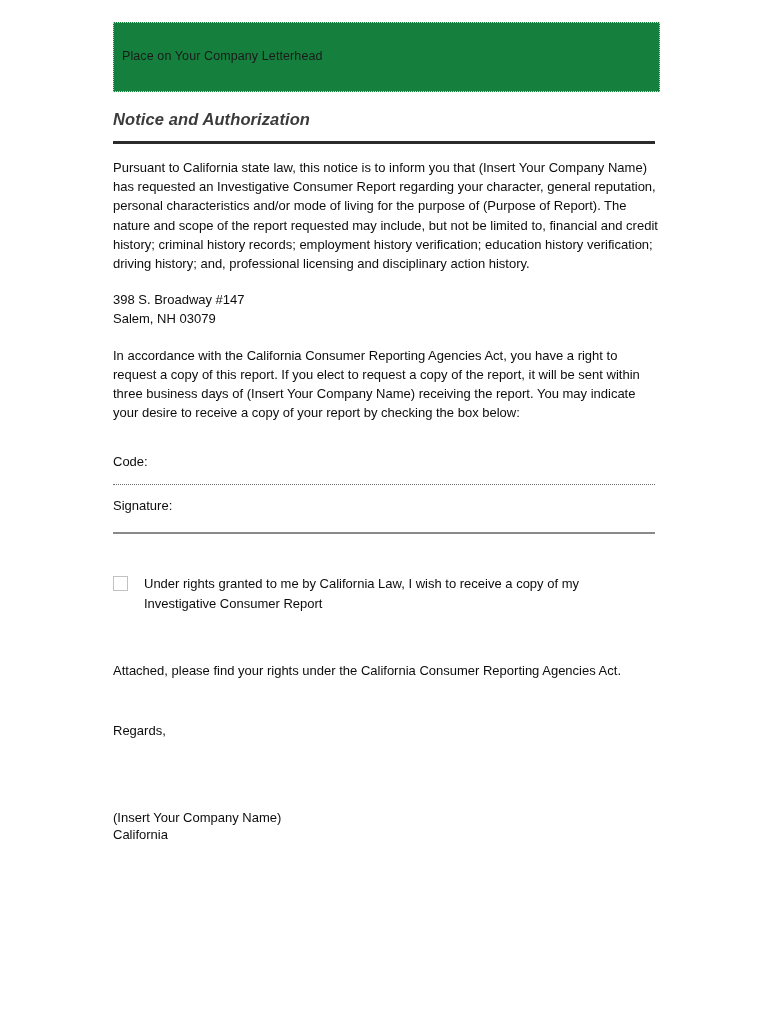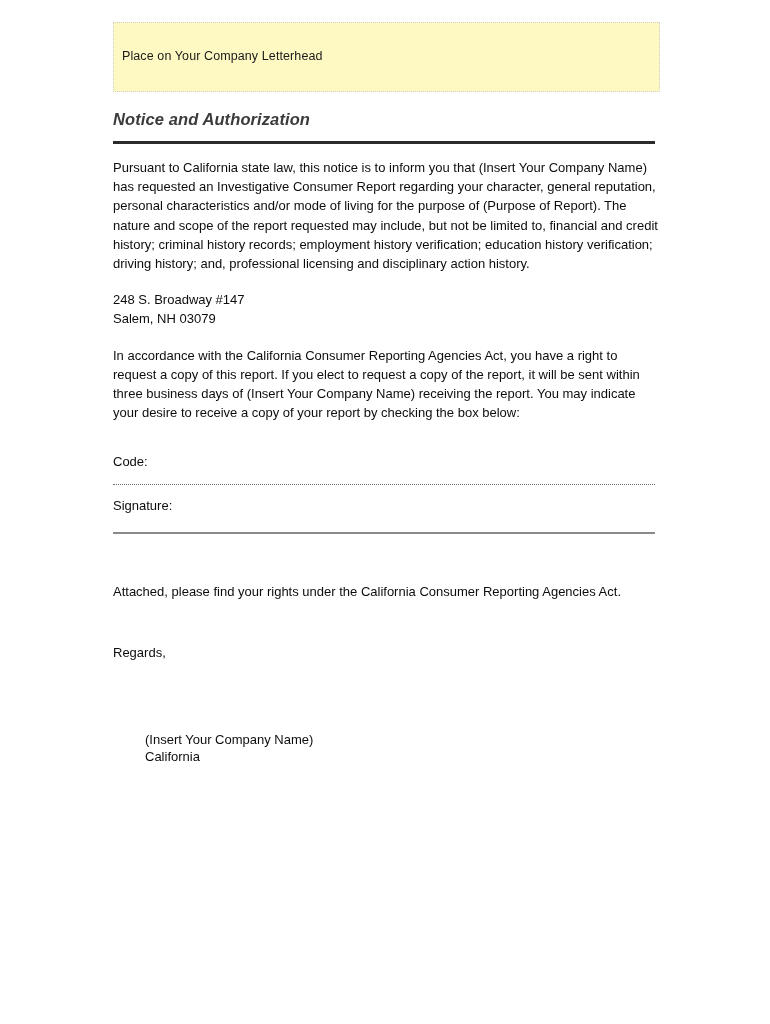--- a/index.html
+++ b/index.html
@@ -28,21 +28,21 @@
     left: 113px;
     top: 22px;
     width: 545px;
   }
 
   
   .letterhead-box {
     width: 547px;
     height: 70px;
     box-sizing: border-box;
-    background: #fef9c3;
+    background: #15803d;
     border: 1px dotted #cfcfcf;
     position: relative;
   }
   .letterhead-text {
     position: absolute;
     left: 8px;
     top: 26px;
     font-size: 12.5px;
     line-height: 15px;
     color: #1a1a1a;
@@ -137,21 +137,20 @@
 
   
   .para.attached { margin-top: 48px; }
   .para.regards  { margin-top: 41px; }
 
   .closing-block {
     margin-top: 69px;
     font-size: 13px;
     line-height: 17px;
     color: #0d0d0d;
-    margin-left: 32px;
   }
   .closing-line { white-space: nowrap; }
 </style>
 </head>
 <body>
 
 <div class="page">
   <div class="content">
 
     <div class="letterhead-box">
@@ -159,34 +158,38 @@
     </div>
 
     <div class="title-block">
       <div class="title-line">Notice and Authorization</div>
     </div>
 
     <p class="para intro">Pursuant to California state law, this notice is to inform you that (Insert Your Company Name) has requested an Investigative Consumer Report regarding your character, general reputation, personal characteristics and/or mode of living for the purpose of (Purpose of Report). The nature and scope of the report requested may include, but not be limited to, financial and credit history; criminal history records; employment history verification; education history verification; driving history; and, professional licensing and disciplinary action history.</p>
 
 
     <div class="address-block">
-      <div class="address-line">248 S. Broadway #147</div>
+      <div class="address-line">398 S. Broadway #147</div>
       <div class="address-line">Salem, NH 03079</div>
     </div>
 
     <p class="para accordance">In accordance with the California Consumer Reporting Agencies Act, you have a right to request a copy of this report.  If you elect to request a copy of the report, it will be sent within three business days of  (Insert Your Company Name) receiving the report.  You may indicate your desire to receive a copy of your report by checking the box below:</p>
 
     <div class="sig-section">
       <div class="field-label">Code:</div>
       <div class="rule-dotted"></div>
 
       <div class="field-label signature">Signature:</div>
       <div class="rule-solid"></div>
     </div>
 
+    <div class="checkbox-row">
+      <div class="checkbox"></div>
+      <div class="checkbox-label">Under rights granted to me by California Law, I wish to receive a copy of my Investigative Consumer Report</div>
+    </div>
 
     <p class="para attached">Attached, please find your rights under the California Consumer Reporting Agencies Act.</p>
 
     <p class="para regards">Regards,</p>
 
     <div class="closing-block">
       <div class="closing-line">(Insert Your Company Name)</div>
       <div class="closing-line">California</div>
     </div>
 

